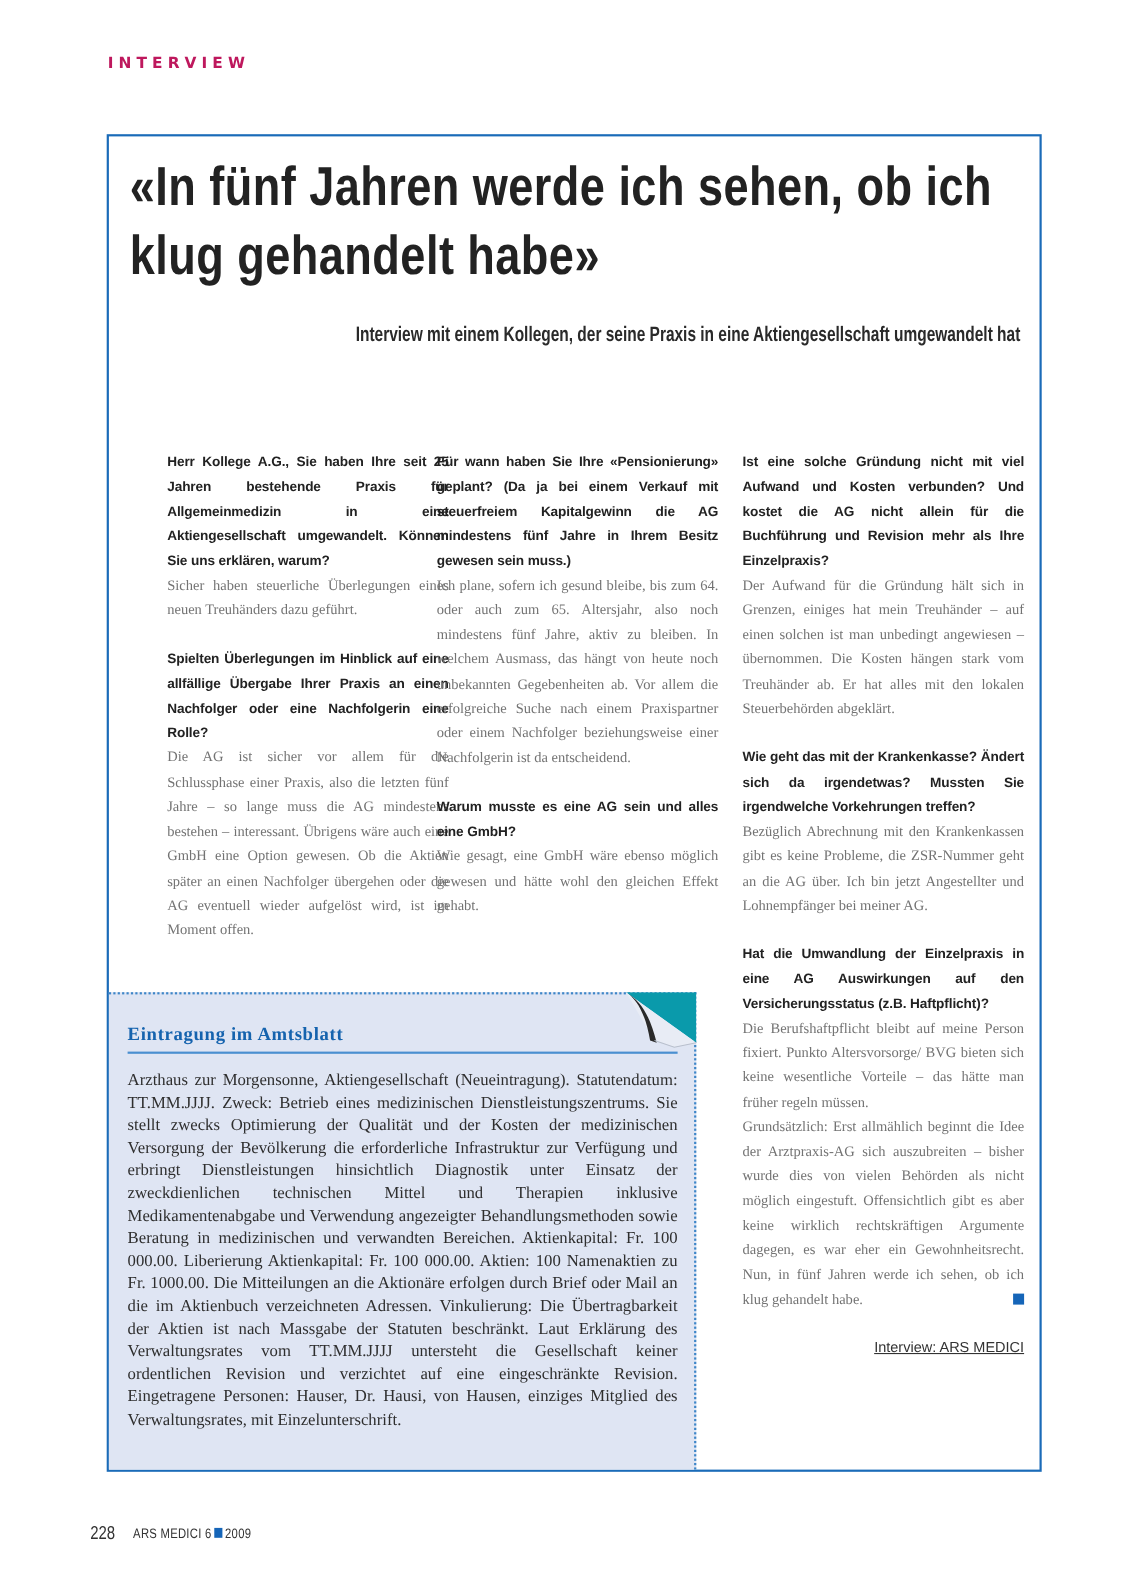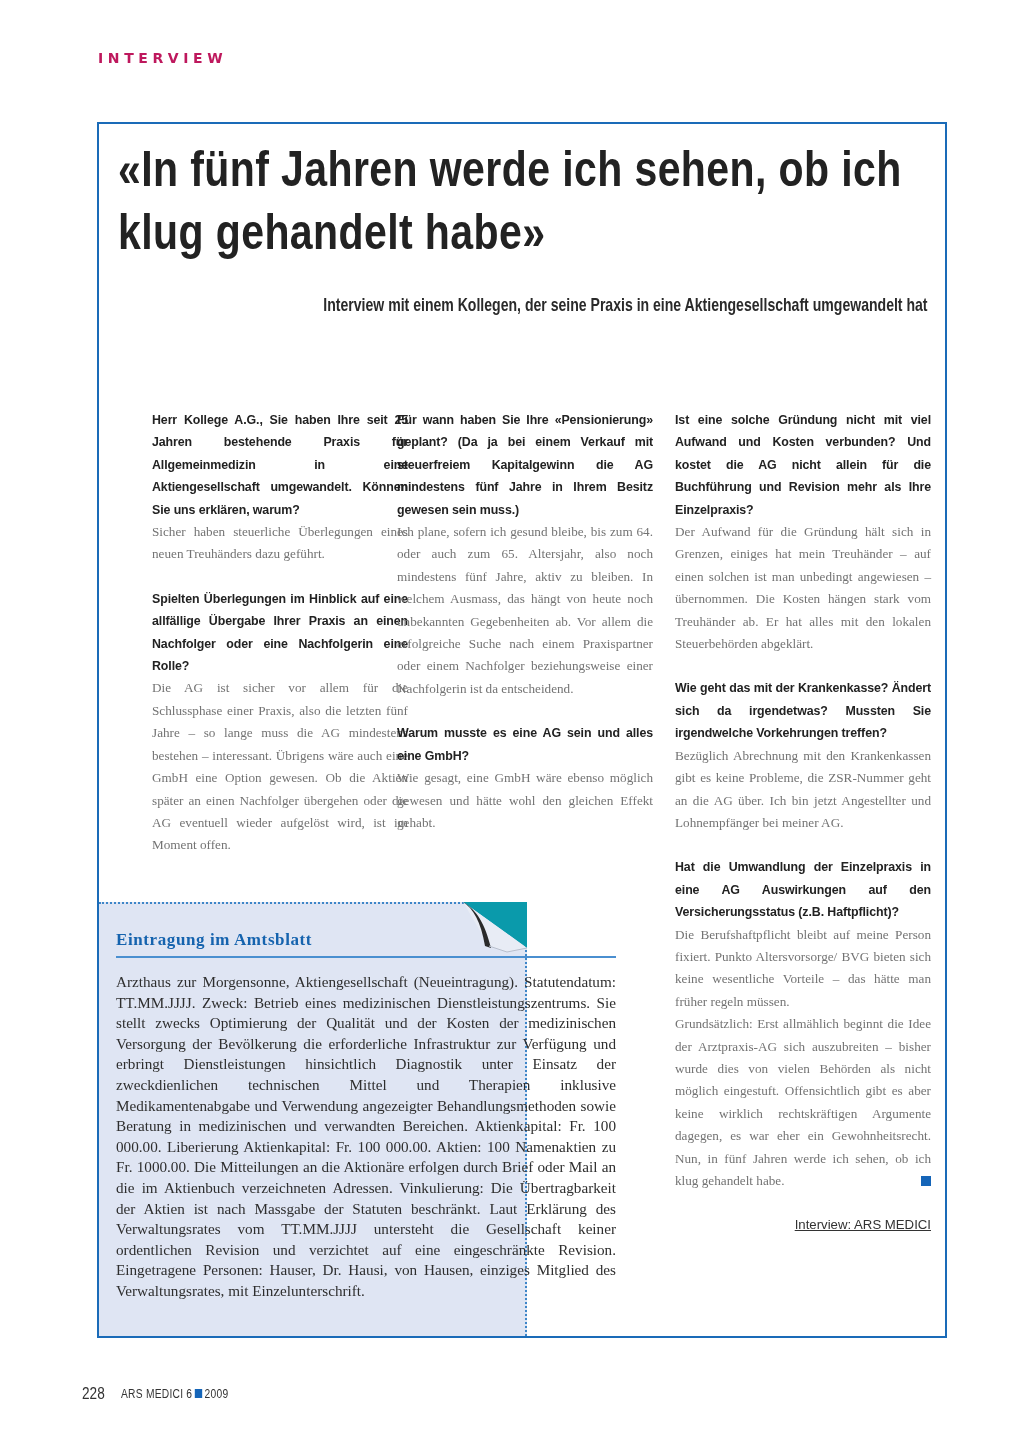--- a/index.html
+++ b/index.html
@@ -11,21 +11,21 @@
     .subtitle { position: absolute; right: 96px; top: 294px; font-family: "Liberation Sans", sans-serif; font-weight: bold; font-size: 19px; color: #2a2a2a; transform: scaleX(0.74); transform-origin: right top; white-space: nowrap; }
     .col { position: absolute; top: 409px; width: 256px; font-size: 13.2px; line-height: 22.4px; text-align: justify; }
     .col1 { left: 118px; margin-left: 34px; }
     .col2 { left: 397px; }
     .col3 { left: 675px; }
     .q { font-weight: bold; color: #222; font-size: 12.4px; letter-spacing: -0.1px; }
     .a { color: #737373; font-family: Liberation Serif, serif; }
     .gap { height: 22px; }
     .end-square { display: inline-block; width: 10px; height: 10px; background: #1565b8; float: right; margin-top: 6px; }
     .credit { text-align: right; margin-top: 22px; color: #333; text-decoration: underline; }
-    .box { position: absolute; left: 99px; top: 902px; width: 428px; height: 434px; background: #dfe5f3; border-top: 2px dotted #3e86c8; border-right: 2px dotted #3e86c8; box-sizing: border-box; }
+    .box { position: absolute; left: 99px; top: 902px; width: 534px; height: 434px; background: #dfe5f3; border-top: 2px dotted #3e86c8; border-right: 2px dotted #3e86c8; box-sizing: border-box; }
     .box-title { position: absolute; left: 17px; top: 26px; font-family: "Liberation Serif", serif; font-weight: bold; font-size: 17px; color: #1563ae; letter-spacing: 0.6px; }
     .box-rule { position: absolute; left: 17px; top: 52px; width: 500px; height: 2px; background: #4a8fd0; }
     .box-text { position: absolute; left: 17px; top: 68px; width: 500px; font-family: "Liberation Serif", serif; font-size: 15.2px; line-height: 20.6px; color: #2e2e2e; text-align: justify; }
     .corner { position: absolute; right: -2px; top: -2px; width: 64px; height: 54px; }
     .footer { position: absolute; left: 82px; top: 1384px; font-family: "Liberation Sans", sans-serif; color: #333; white-space: nowrap; }
     .page-num { font-size: 17px; transform: scaleX(0.8); transform-origin: left center; display: inline-block; vertical-align: middle; }
     .mag { font-size: 12.5px; display: inline-block; vertical-align: middle; margin-left: 6px; transform: scaleX(0.82); transform-origin: left center; letter-spacing: 0.3px; }
     .mag .sq { display: inline-block; width: 9px; height: 9px; background: #1565b8; margin: 0 3px; vertical-align: baseline; }
   </style>
 </head>

